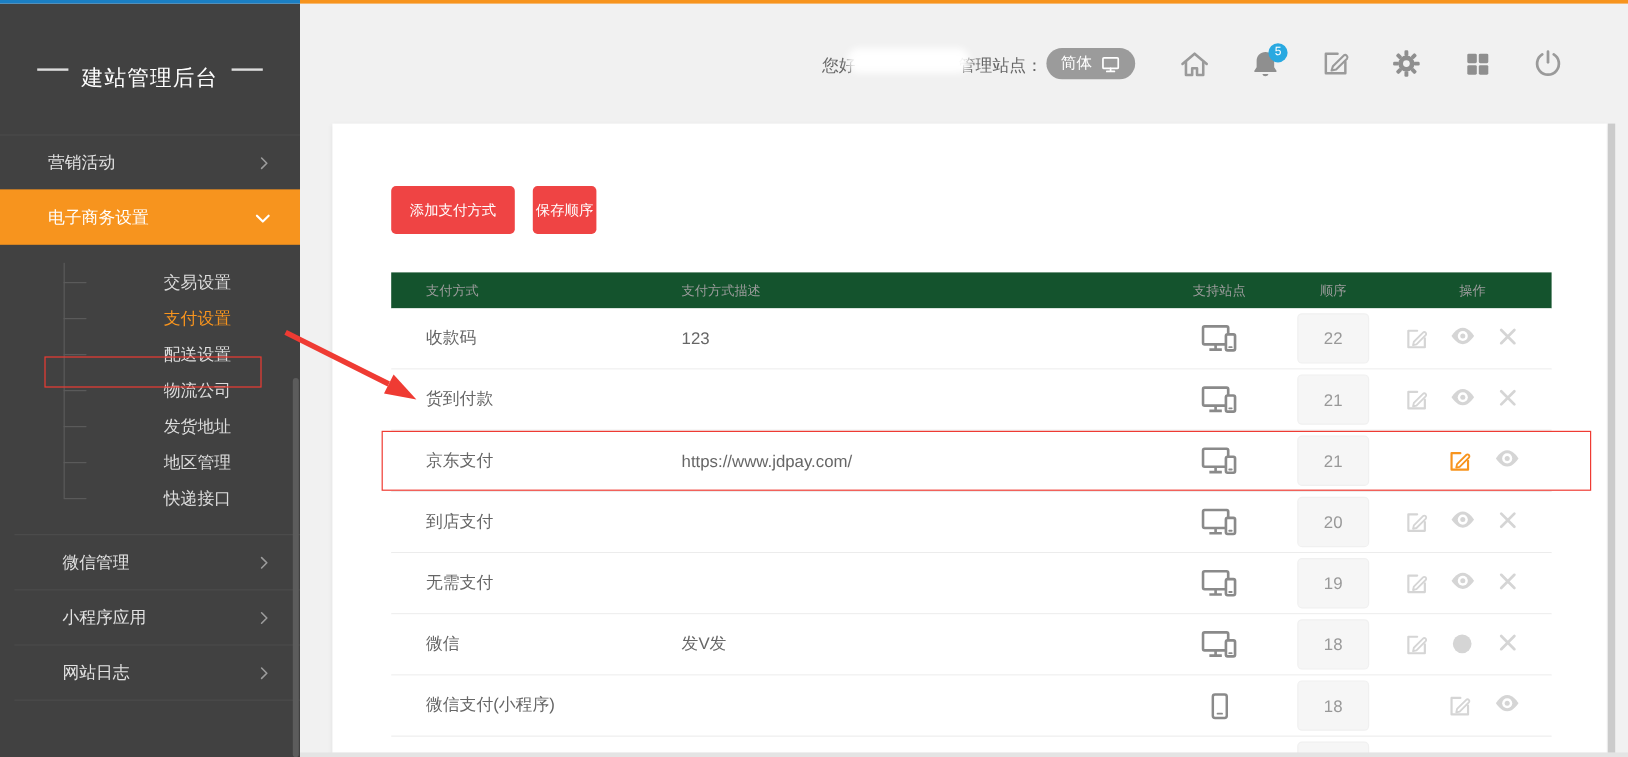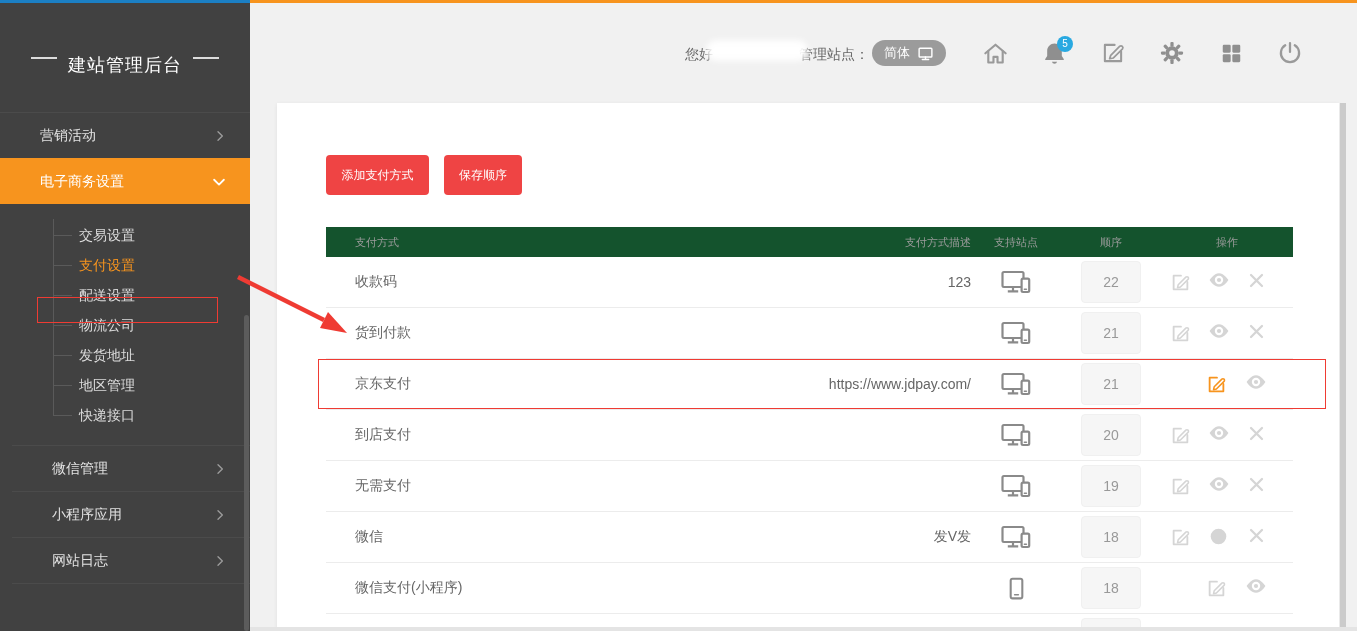--- a/index.html
+++ b/index.html
@@ -19,21 +19,21 @@
   .brand { height:109px; display:flex; align-items:center; justify-content:center; gap:11px; }
   .brand .line { width:26px; height:2px; background:#dcdcdc; }
   .brand .t { color:#fff; font-size:18px; letter-spacing:1px;margin-top:14px; }
 
   .nav-item { height:46px; display:flex; align-items:center; justify-content:space-between;
     padding:0 22px 0 40px; color:#e2e2e2; font-size:14px; border-top:1px solid #4b4b4b; cursor:pointer; }
   .nav-item .chev { color:#9c9c9c; }
   .nav-item.active { background:#f7941e; color:#fff; border-top-color:#f7941e; }
   .nav-item.active .chev { color:#fff; }
 
-  .submenu { position:relative; padding:16px 0 15px; }
+  .submenu { position:relative; padding:16px 0 15px;text-align:center; }
   .tree-line { position:absolute; left:53px; top:15px; width:1px; height:196px; background:#5a5a5a; }
   .sub-item { position:relative; height:30px; line-height:30px; padding-left:79px;
     font-size:14px; color:#dcdcdc; cursor:pointer; }
   .sub-item::before { content:''; position:absolute; left:53px; top:50%; width:19px; height:1px; background:#5a5a5a; }
   .sub-item.sel { color:#f7941e; }
 
   #nav-bottom { border-bottom:1px solid #4b4b4b;margin-left:12px; }
   .side-scrollbar { position:absolute; right:1px; top:312px; width:5px; height:316px;
     background:#5c5c5c; border-radius:3px; }
   .sel-annotation { position:absolute; left:37px; top:294px; width:181px; height:26px;
@@ -62,29 +62,29 @@
 
   
   .card { position:absolute; left:277px; top:103px; width:1062px; height:528px;
     background:#fff; box-shadow:0 1px 4px rgba(0,0,0,.07); overflow:hidden; z-index:1; }
   .vstrip { position:absolute; left:1340px; top:103px; width:6px; height:528px; background:#cbcbcb; z-index:2; }
   .bstrip { position:absolute; left:250px; top:627px; right:0; height:4px; background:#e4e4e4; z-index:6; }
 
   .btn { position:absolute; top:52px; height:40px; background:#ef4444; color:#fff;
     font-size:12px; border:none; border-radius:4px; cursor:pointer; font-family:inherit; }
   #btn-add  { left:49px;  width:103px; }
-  #btn-save { left:167px; width:78px; }
+  #btn-save { left:167px; width:53px; }
 
   .table { position:absolute; left:49px; top:124px; width:967px; }
   .thead { display:flex; height:30px; background:#14532d; align-items:center;
     color:#9b9b9b; font-size:11px; }
   .trow  { display:flex; height:51px; align-items:center; border-bottom:1px solid #ececec;
     font-size:14px; color:#666; background:#fff; }
   .c-name  { width:242px; padding-left:29px; }
-  .c-desc  { flex:1;text-align:right; }
+  .c-desc  { flex:1; }
   .c-site  { width:90px;  display:flex; justify-content:center; color:#8a8a8a; }
   .c-order { width:100px; display:flex; justify-content:center; }
   .c-ops   { width:132px; display:flex; justify-content:flex-end; padding-right:17px; }
   .thead .c-site, .thead .c-order { color:#9b9b9b; }
   .thead .c-ops { justify-content:center; padding-right:0; }
   .order-box { width:60px; height:42px; background:#f6f6f6; border:1px solid #f0f0f0;
     border-radius:4px; color:#999; font-size:14px; display:flex; align-items:center;
     justify-content:center; cursor:text; }
   .op { width:40px; display:flex; justify-content:center; color:#d5d5d5; cursor:pointer;
     background:none; border:none; }

